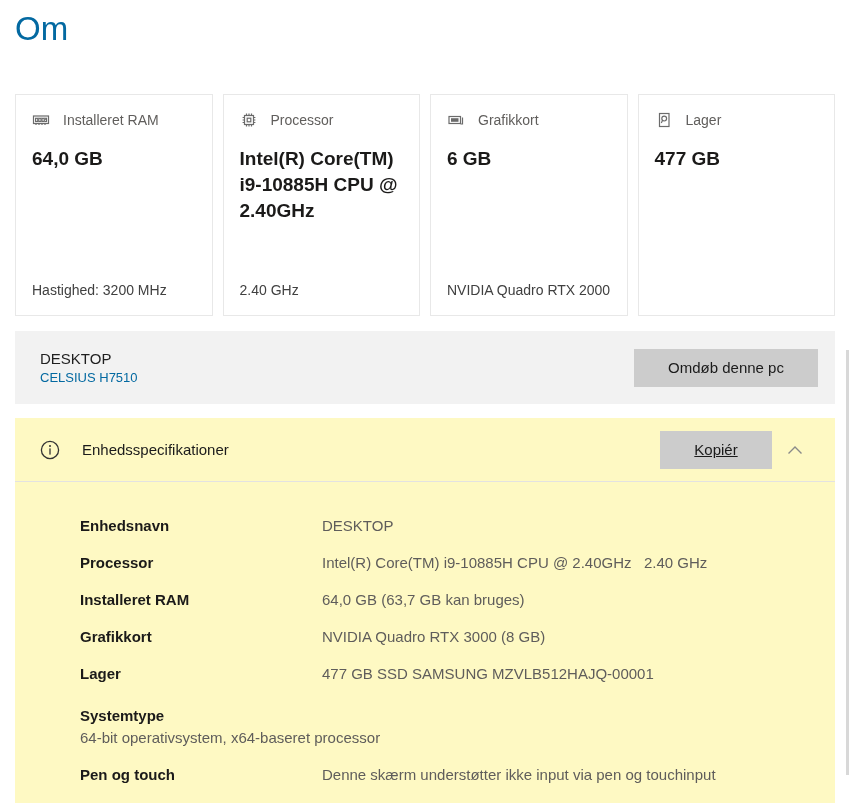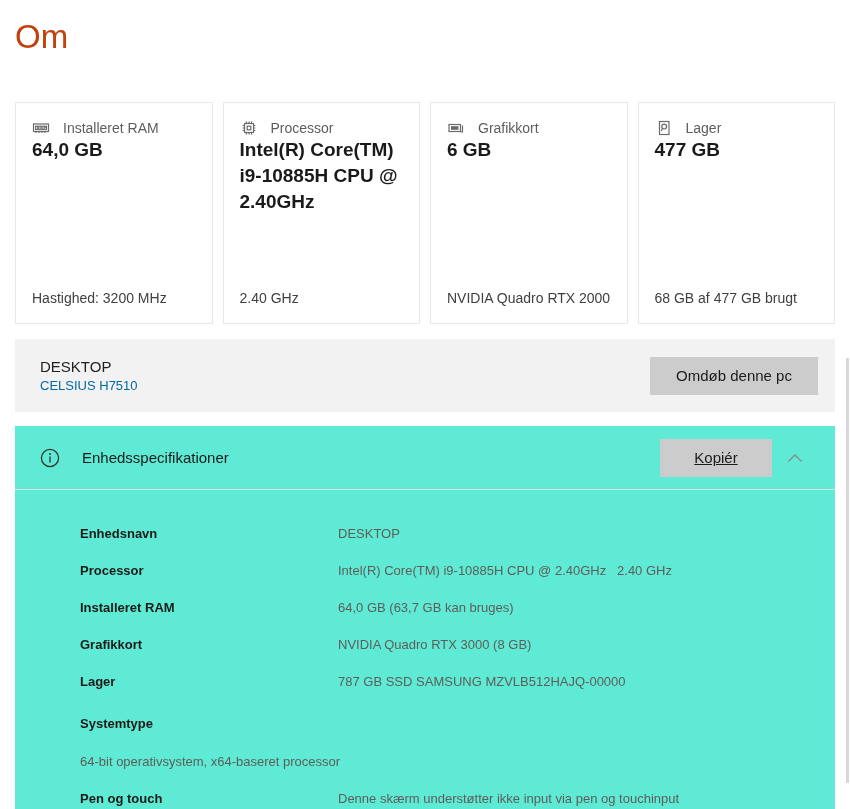--- a/index.html
+++ b/index.html
@@ -1,50 +1,50 @@
 <!DOCTYPE html>
 <html><head>
 <meta charset="utf-8">
 <style>
   * { margin:0; padding:0; box-sizing:border-box; }
   html,body { width:850px; height:809px; background:#ffffff; overflow:hidden;
     font-family:"Liberation Sans","DejaVu Sans",sans-serif; color:#201f1e; }
   .content { padding:0 15px; position:relative; }
 
-  h1.page-title { margin-top:18px; font-size:33px; font-weight:300; color:#c2410c; letter-spacing:0.2px; }
+  h1.page-title { margin-top:10px; font-size:33px; font-weight:300; color:#0369a1; letter-spacing:0.2px; }
 
   .cards { display:flex; gap:10px; margin-top:46px; }
   .card { flex:1; height:222px; background:#fff; border:1px solid #e8e8e8;
     padding:16px 16px 15px 16px; display:flex; flex-direction:column; }
   .card-head { display:flex; align-items:center; gap:13px; }
   .card-icon { width:18px; height:18px; display:inline-flex; }
   .card-label { font-size:14px; color:#605e5c; }
-  .card-value { margin-top:0; font-size:19px; line-height:26px; font-weight:700; color:#1b1a19; }
+  .card-value { margin-top:17px; font-size:19px; line-height:26px; font-weight:700; color:#1b1a19; }
   .card-footer { margin-top:auto; font-size:14px; line-height:19px; color:#404040; }
 
   .device-bar { margin-top:15px; height:73px; background:#f2f2f2;
     display:flex; align-items:center; padding:0 17px 0 25px; }
   .device-name { font-size:15px; color:#1f1f1f; }
   .device-model { font-size:13px; color:#0369a1; margin-top:3px; }
   .device-bar .spacer { flex:1; }
   button.win-btn { background:#cccccc; border:none; font-family:inherit;
     font-size:15px; color:#1b1b1b; cursor:pointer; }
-  .rename-btn { width:168px; height:38px; margin-right:0; }
+  .rename-btn { width:184px; height:38px; margin-right:0; }
 
-  .spec-panel { margin-top:14px; background:#5eead4; height:385px; }
+  .spec-panel { margin-top:14px; background:#fef9c3; height:385px; }
   .spec-header { height:64px; display:flex; align-items:center;
     padding:0 17px 0 25px; border-bottom:1px solid #e3e2e1; cursor:pointer; }
   .info-icon { width:20px; height:20px; display:inline-flex; }
   .spec-title { font-size:15px; color:#1b1b1b; margin-left:22px; }
   .spec-header .spacer { flex:1; }
   .copy-btn { width:112px; height:38px;text-decoration:underline; }
   .chevron { width:46px; display:flex; justify-content:center; align-items:center; cursor:pointer; }
 
   .spec-table { padding:33px 0 0 65px; }
-  .spec-row { display:flex; margin-bottom:15px; font-size:13px; line-height:22px;gap:16px; }
+  .spec-row { display:flex; margin-bottom:15px; font-size:15px; line-height:22px; }
   .spec-row:nth-child(6) { margin-top:20px;flex-direction:column; }
   .spec-label { width:242px; font-weight:700; color:#1b1a19; flex-shrink:0; }
   .spec-value { color:#5f5d5b; max-width:470px; }
   .spec-row:nth-child(2) .spec-value { white-space:pre-wrap; }
   .spec-row:nth-child(7) .spec-value { text-align:justify; width:470px; }
 
   .scrollbar-thumb { position:absolute; right:1px; top:340px; width:3px; height:425px; background:#d8d8d8; }
   svg { display:block; }
 </style>
 </head>
@@ -109,21 +109,20 @@
         <span class="card-icon">
           <svg width="18" height="18" viewBox="0 0 18 18" fill="none" stroke="#6b6b6b" stroke-width="1.2">
             <rect x="4.5" y="2.5" width="9.5" height="13"></rect>
             <circle cx="9.2" cy="7.6" r="2.4"></circle>
             <path d="M7.6 9.3l-1.3 2.6"></path>
           </svg>
         </span>
         <span class="card-label">Lager</span>
       </div>
       <div class="card-value">477 GB</div>
-      <div class="card-footer">68 GB af 477 GB brugt</div>
     </div>
 
   </div>
 
   <div class="device-bar">
     <div>
       <div class="device-name">DESKTOP</div>
       <div class="device-model">CELSIUS H7510</div>
     </div>
     <div class="spacer"></div>
@@ -161,21 +160,21 @@
       <div class="spec-row">
         <div class="spec-label">Installeret RAM</div>
         <div class="spec-value">64,0 GB (63,7 GB kan bruges)</div>
       </div>
       <div class="spec-row">
         <div class="spec-label">Grafikkort</div>
         <div class="spec-value">NVIDIA Quadro RTX 3000 (8 GB)</div>
       </div>
       <div class="spec-row">
         <div class="spec-label">Lager</div>
-        <div class="spec-value">787 GB SSD SAMSUNG MZVLB512HAJQ-00000</div>
+        <div class="spec-value">477 GB SSD SAMSUNG MZVLB512HAJQ-00001</div>
       </div>
       <div class="spec-row">
         <div class="spec-label">Systemtype</div>
         <div class="spec-value">64-bit operativsystem, x64-baseret processor</div>
       </div>
       <div class="spec-row">
         <div class="spec-label">Pen og touch</div>
         <div class="spec-value">Denne skærm understøtter ikke input via pen og touchinput</div>
       </div>
     </div>

